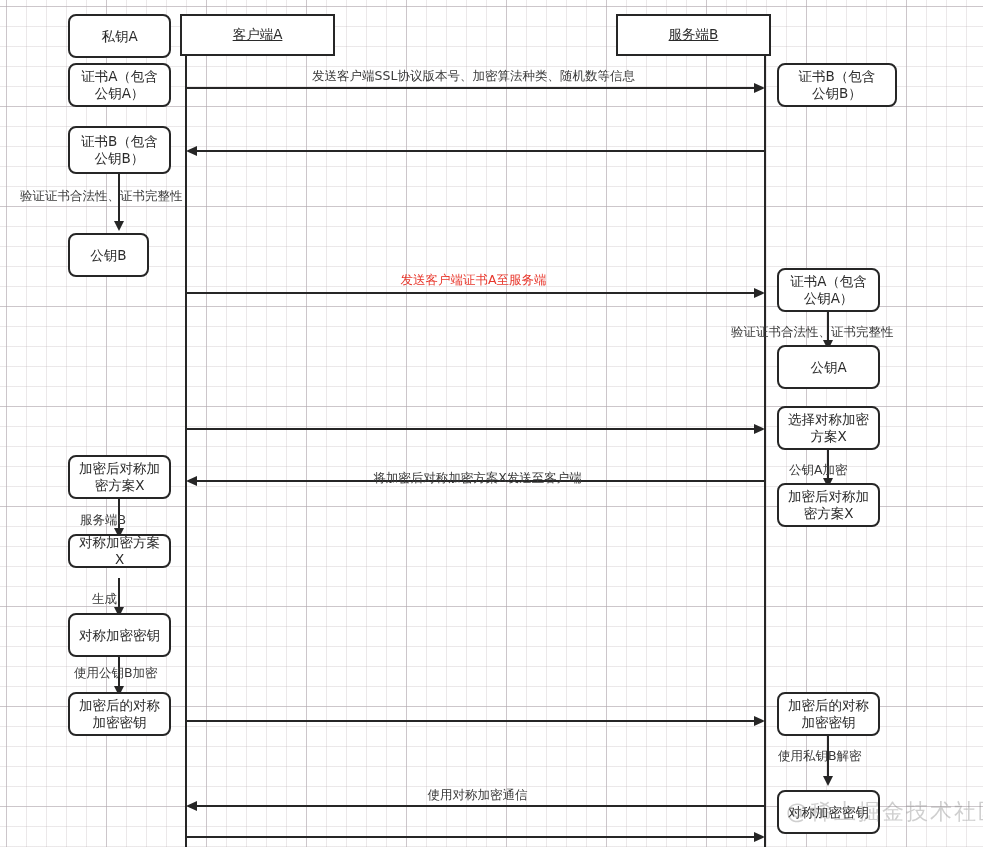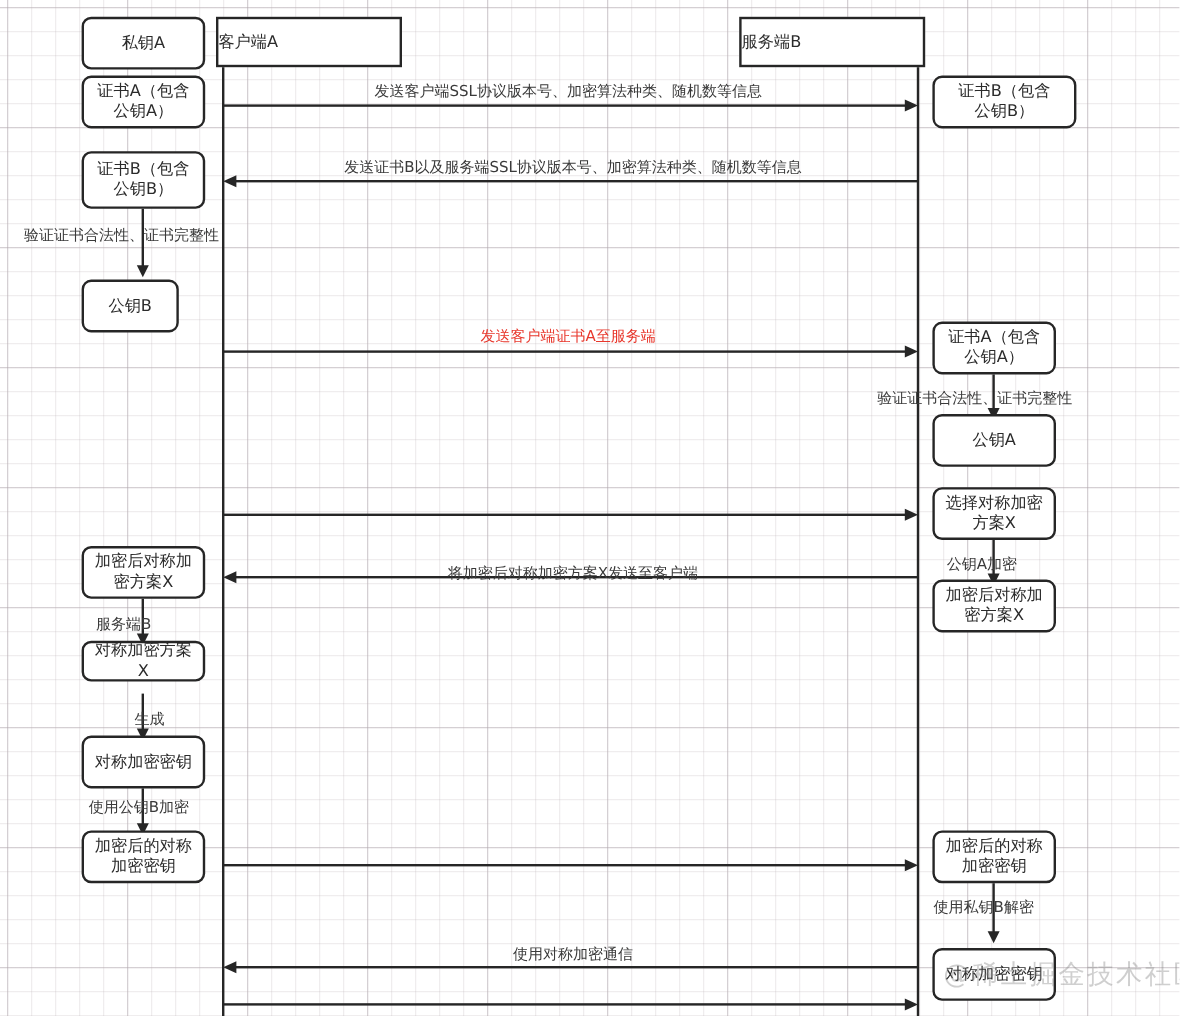--- a/index.html
+++ b/index.html
@@ -49,23 +49,24 @@
   .lifeline-head {
     position: absolute;
     box-sizing: border-box;
     border: 2px solid #262626;
     border-radius: 0;
     background: #ffffff;
     color: #2b2b2b;
     font-size: 13.5px;
     display: flex;
     align-items: center;
-    justify-content: flex-start;
+    justify-content: center;
     text-align: center;
     z-index: 5;
+    text-decoration: underline;
   }
   .lifeline {
     position: absolute;
     width: 2px;
     background: #262626;
     z-index: 2;
   }
 
   
   .msg-line {
@@ -184,21 +185,21 @@
   <div class="vhead" style="left:114px; top:528px;"></div>
   <div class="vlabel" style="left:80px; top:512px;">服务端B</div>
 
   <div class="node" style="left:68px; top:534px; width:103px; height:34px;">
     <span>对称加密方案
 X</span>
   </div>
 
   <div class="vlink" style="left:118px; top:578px; height:33px;"></div>
   <div class="vhead" style="left:114px; top:607px;"></div>
-  <div class="vlabel" style="left:112px; top:591px;">生成</div>
+  <div class="vlabel" style="left:92px; top:591px;">生成</div>
 
   <div class="node" style="left:68px; top:613px; width:103px; height:44px;">
     <span>对称加密密钥</span>
   </div>
 
   <div class="vlink" style="left:118px; top:657px; height:33px;"></div>
   <div class="vhead" style="left:114px; top:686px;"></div>
   <div class="vlabel" style="left:74px; top:665px;">使用公钥B加密</div>
 
   <div class="node" style="left:68px; top:692px; width:103px; height:44px;">
@@ -251,21 +252,20 @@
   <div class="node" style="left:777px; top:790px; width:103px; height:44px;">
     <span>对称加密密钥</span>
   </div>
 
   <div class="msg-line" style="left:186px; top:87px; width:575px;"></div>
   <div class="arrow-head right" style="left:754px; top:83px;"></div>
   <div class="msg-label" style="left:186px; top:68px; width:575px;">发送客户端SSL协议版本号、加密算法种类、随机数等信息</div>
 
   <div class="msg-line" style="left:190px; top:150px; width:575px;"></div>
   <div class="arrow-head left" style="left:186px; top:146px;"></div>
-  <div class="msg-label" style="left:190px; top:131px; width:575px;">发送证书B以及服务端SSL协议版本号、加密算法种类、随机数等信息</div>
 
   <div class="msg-line" style="left:186px; top:292px; width:575px;"></div>
   <div class="arrow-head right" style="left:754px; top:288px;"></div>
   <div class="msg-label accent" style="left:186px; top:272px; width:575px;">发送客户端证书A至服务端</div>
 
   <div class="msg-line" style="left:186px; top:428px; width:575px;"></div>
   <div class="arrow-head right" style="left:754px; top:424px;"></div>
 
   <div class="msg-line" style="left:190px; top:480px; width:575px;"></div>
   <div class="arrow-head left" style="left:186px; top:476px;"></div>

